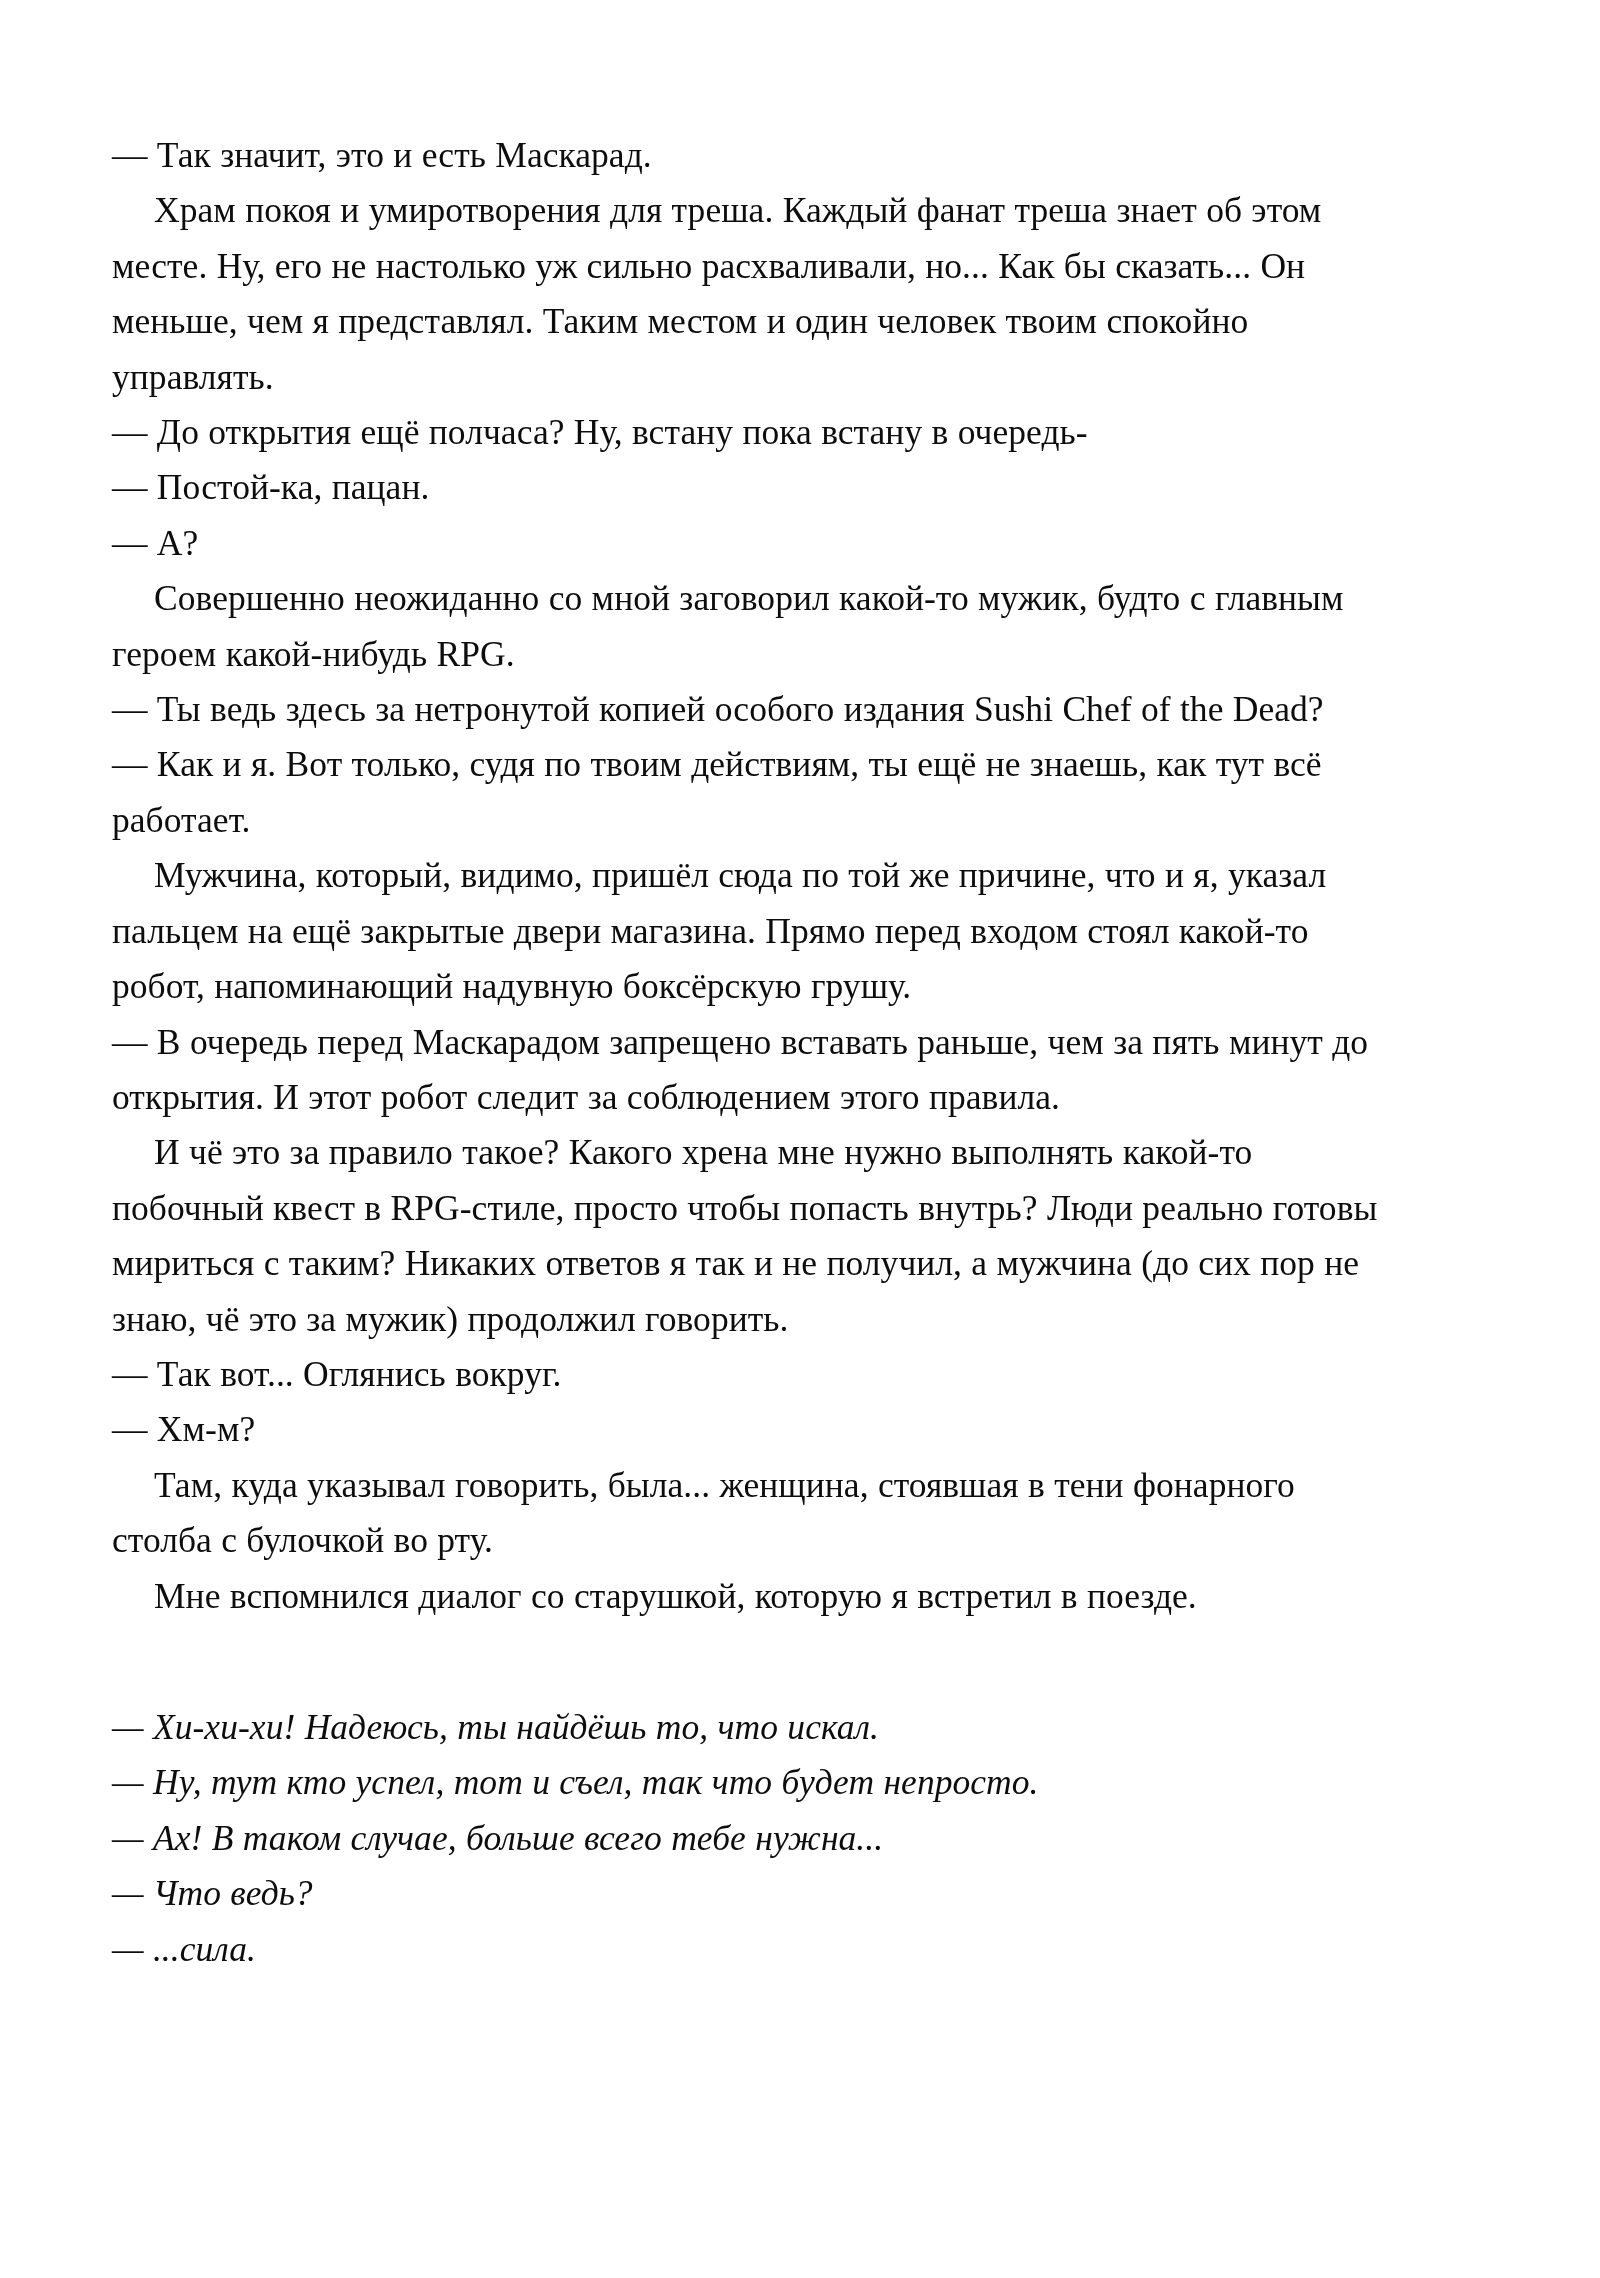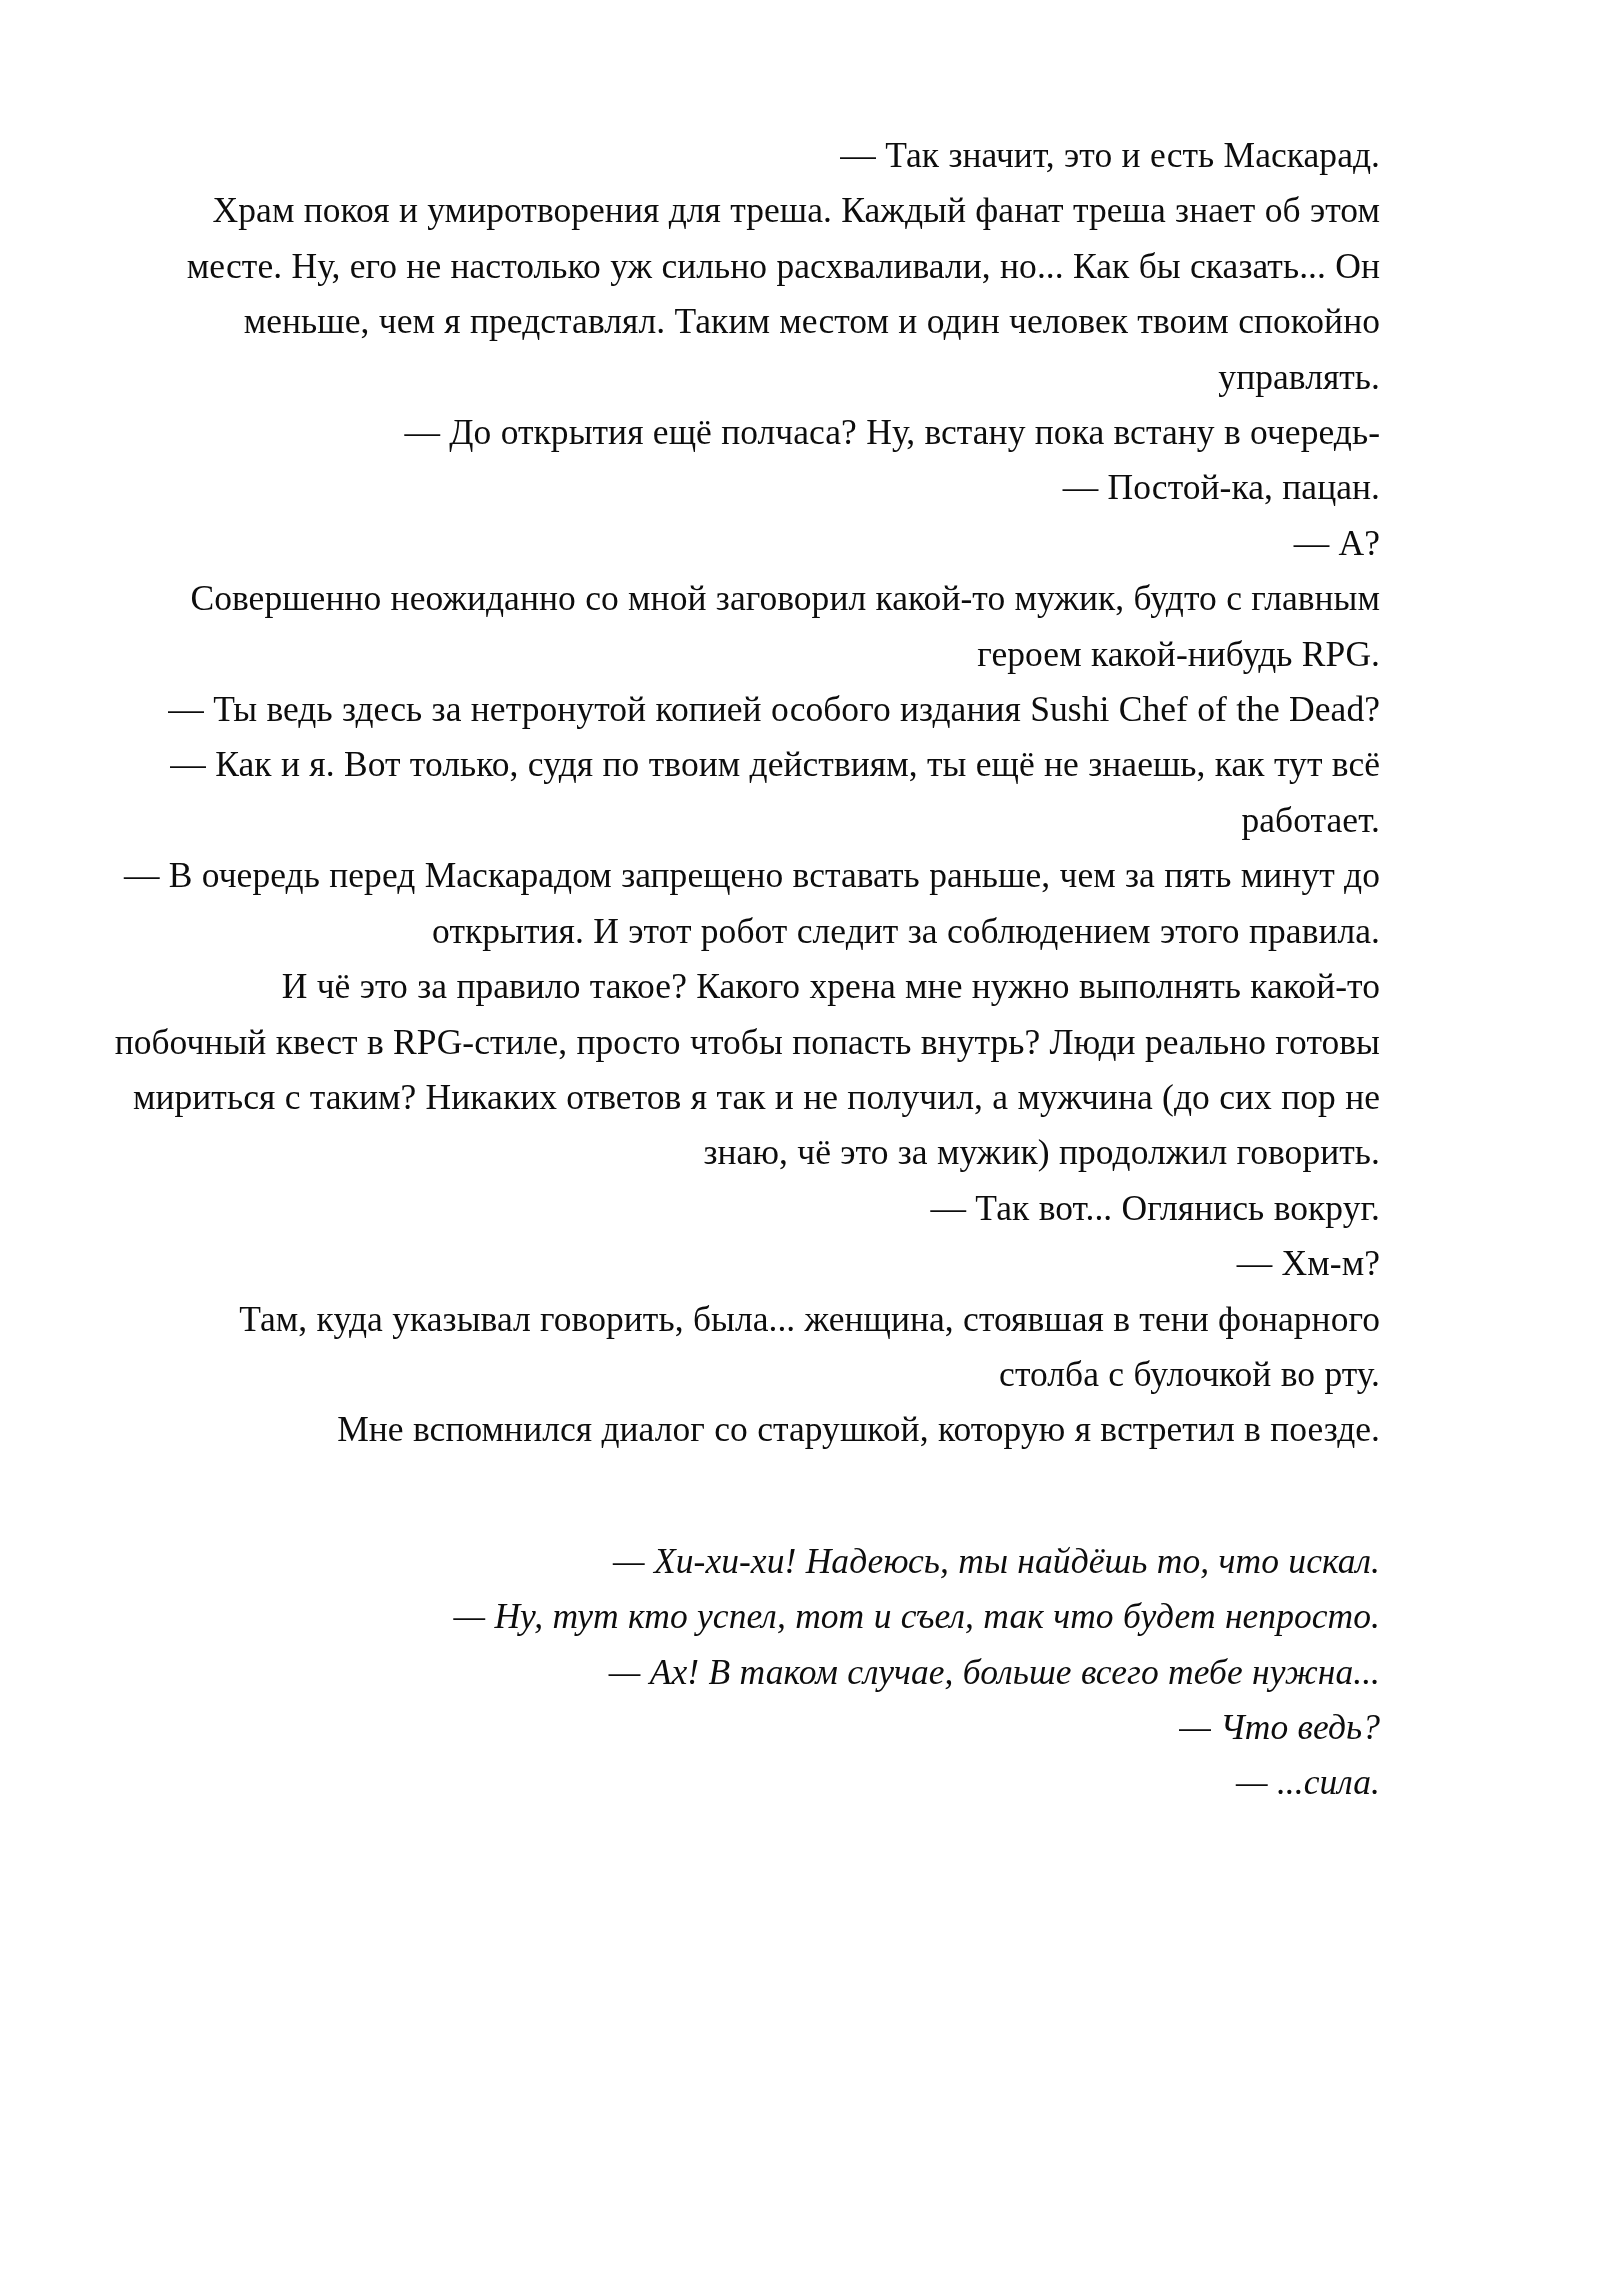--- a/index.html
+++ b/index.html
@@ -28,21 +28,21 @@
     left: 112px;
     top: 128px;
     width: 1268px;
   }
 
   .para {
     margin: 0;
     font-size: 35.5px;
     line-height: 55.4px;
     color: #0d0d0d;
-    text-align: right;
+    text-align: left;
     letter-spacing: 0.05px;
     word-spacing: 0.4px;
     hyphens: none;
   }
 
   
   .para.indent {
     text-indent: 42px;
   }
 
@@ -67,20 +67,21 @@
 
     <div class="body-section">
         <p class="para dialogue">— Так значит, это и есть Маскарад.</p>
         <p class="para indent">Храм покоя и умиротворения для треша. Каждый фанат треша знает об этом месте. Ну, его не настолько уж сильно расхваливали, но... Как бы сказать... Он меньше, чем я представлял. Таким местом и один человек твоим спокойно управлять.</p>
         <p class="para dialogue">— До открытия ещё полчаса? Ну, встану пока встану в очередь-</p>
         <p class="para dialogue">— Постой-ка, пацан.</p>
         <p class="para dialogue">— А?</p>
         <p class="para indent">Совершенно неожиданно со мной заговорил какой-то мужик, будто с главным героем какой-нибудь RPG.</p>
         <p class="para dialogue">— Ты ведь здесь за нетронутой копией особого издания Sushi Chef of the Dead?</p>
         <p class="para dialogue">— Как и я. Вот только, судя по твоим действиям, ты ещё не знаешь, как тут всё работает.</p>
+        <p class="para indent">Мужчина, который, видимо, пришёл сюда по той же причине, что и я, указал пальцем на ещё закрытые двери магазина. Прямо перед входом стоял какой-то робот, напоминающий надувную боксёрскую грушу.</p>
         <p class="para dialogue">— В очередь перед Маскарадом запрещено вставать раньше, чем за пять минут до открытия. И этот робот следит за соблюдением этого правила.</p>
         <p class="para indent">И чё это за правило такое? Какого хрена мне нужно выполнять какой-то побочный квест в RPG-стиле, просто чтобы попасть внутрь? Люди реально готовы мириться с таким? Никаких ответов я так и не получил, а мужчина (до сих пор не знаю, чё это за мужик) продолжил говорить.</p>
         <p class="para dialogue">— Так вот... Оглянись вокруг.</p>
         <p class="para dialogue">— Хм-м?</p>
         <p class="para indent">Там, куда указывал говорить, была... женщина, стоявшая в тени фонарного столба с булочкой во рту.</p>
         <p class="para indent">Мне вспомнился диалог со старушкой, которую я встретил в поезде.</p>
       </div>
 
     <div class="italic-block">
         <p class="para dialogue">— Хи-хи-хи! Надеюсь, ты найдёшь то, что искал.</p>

